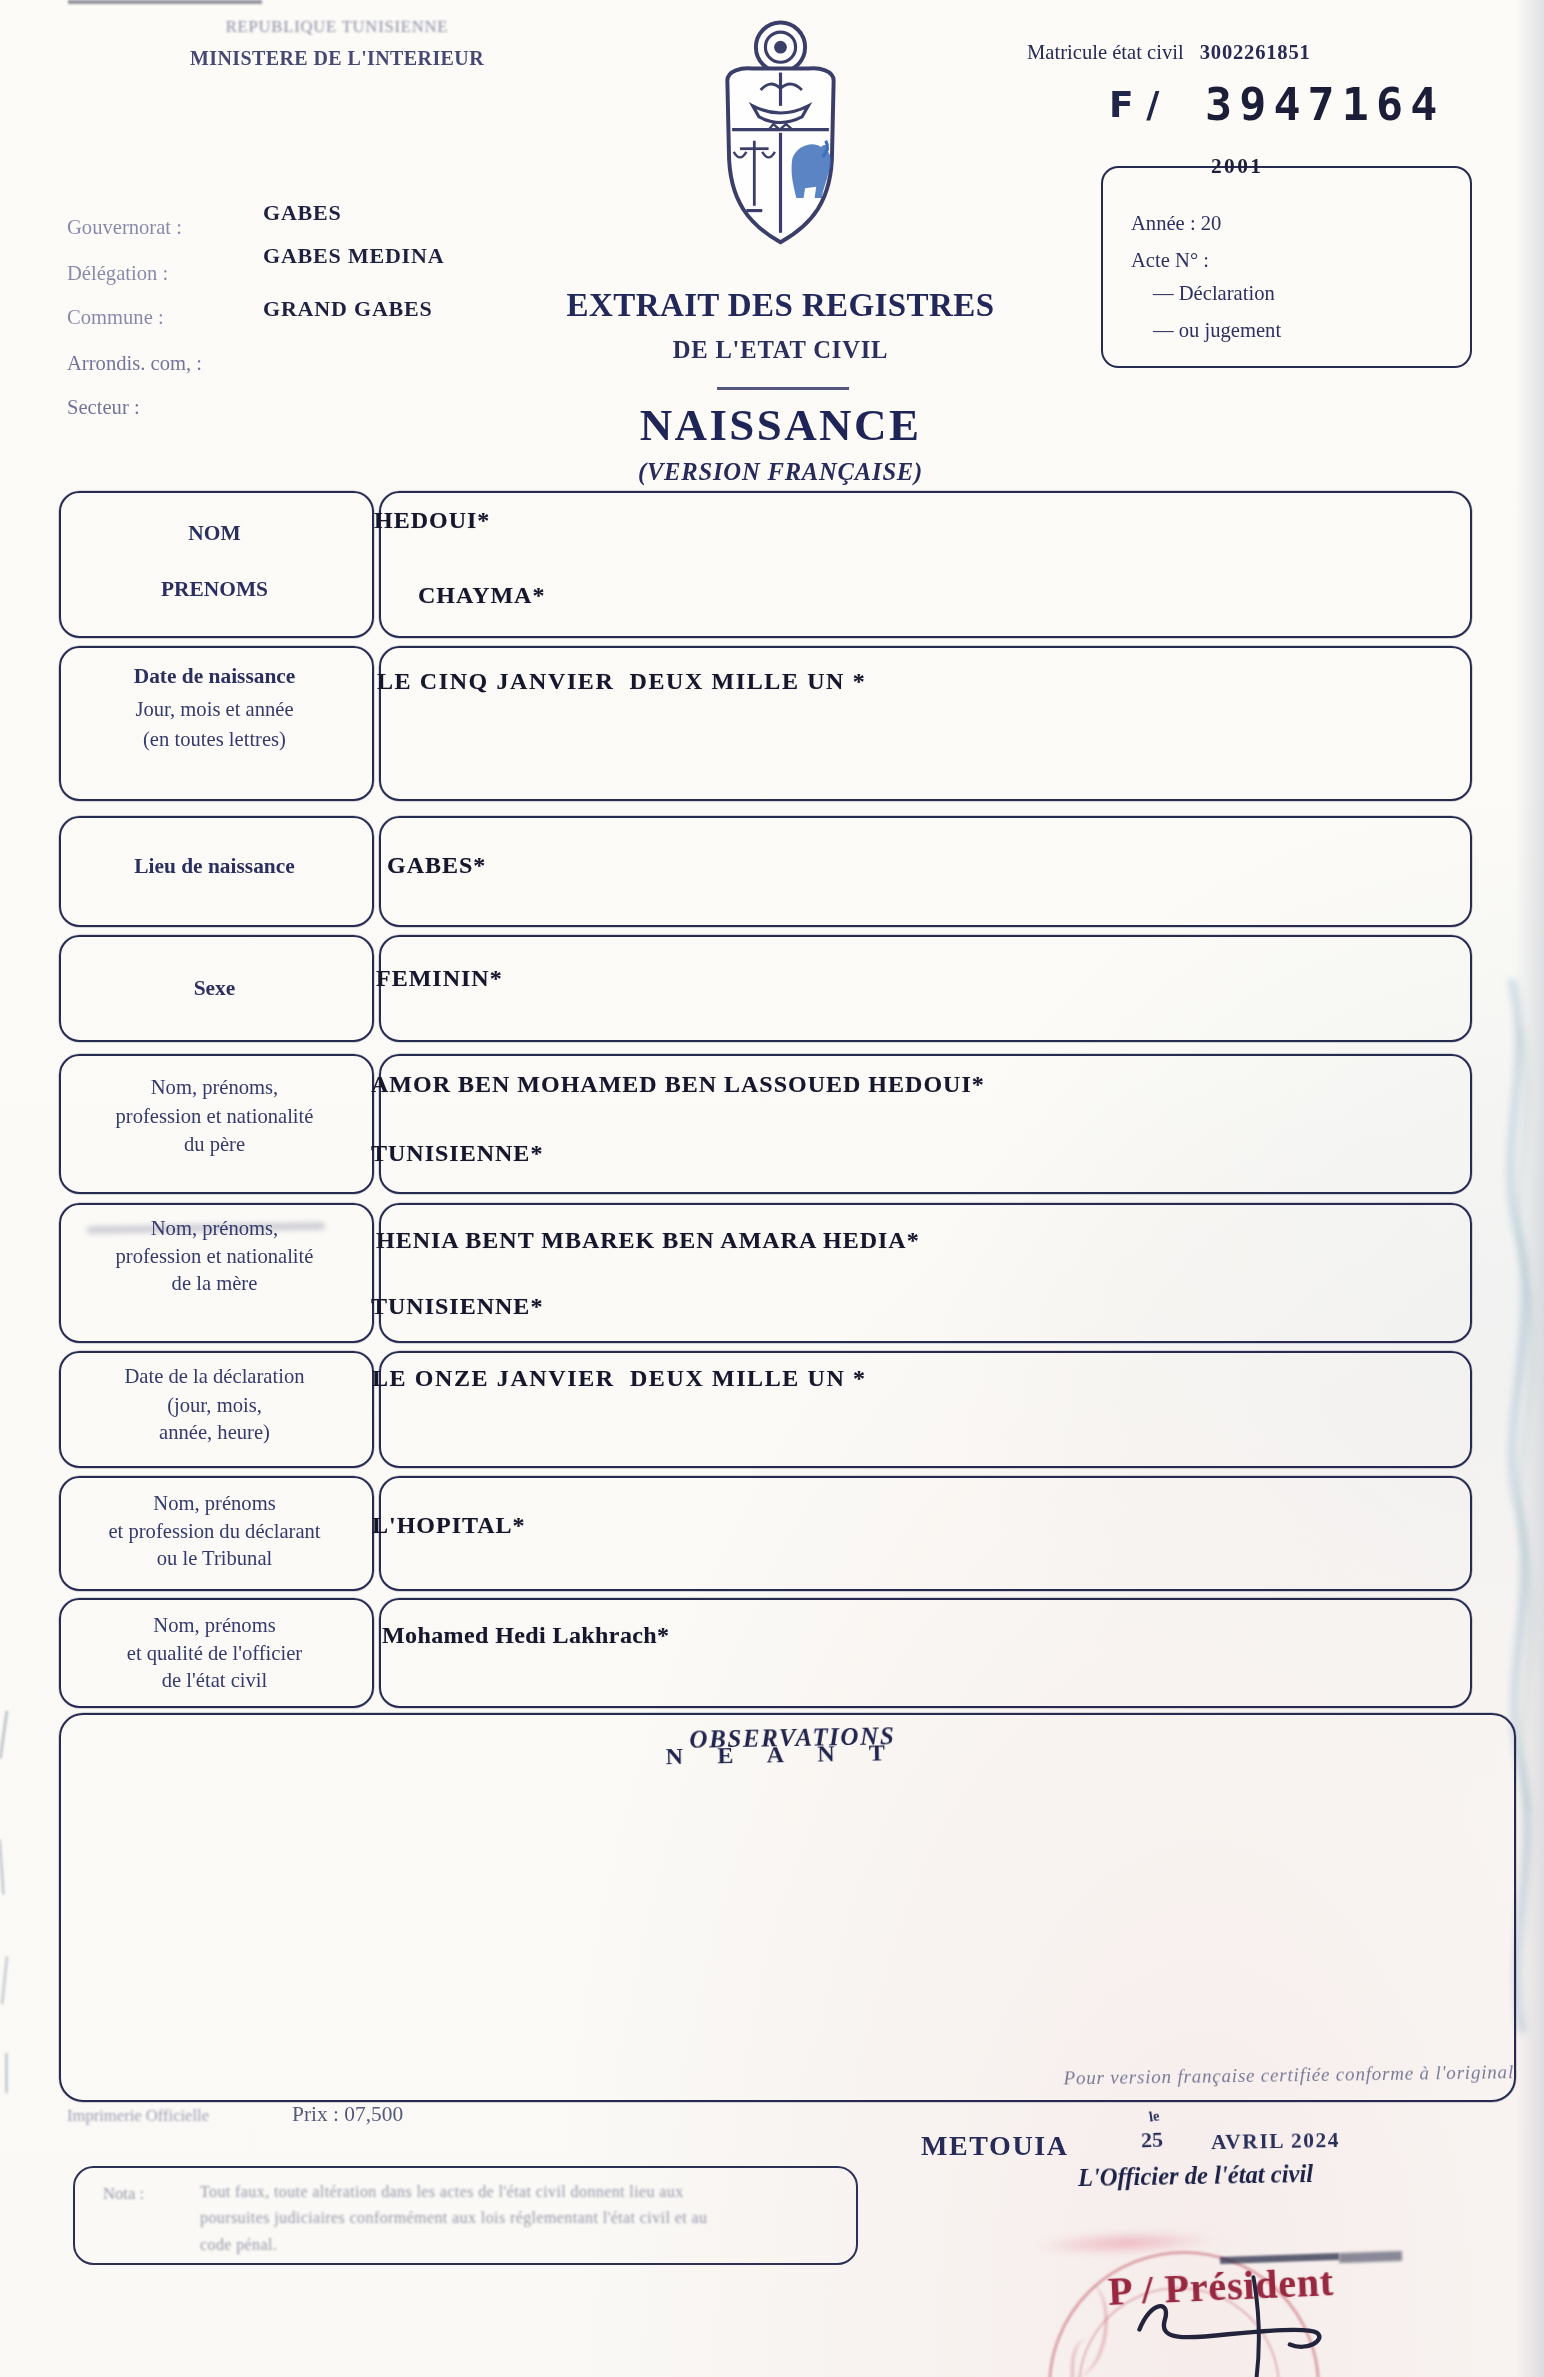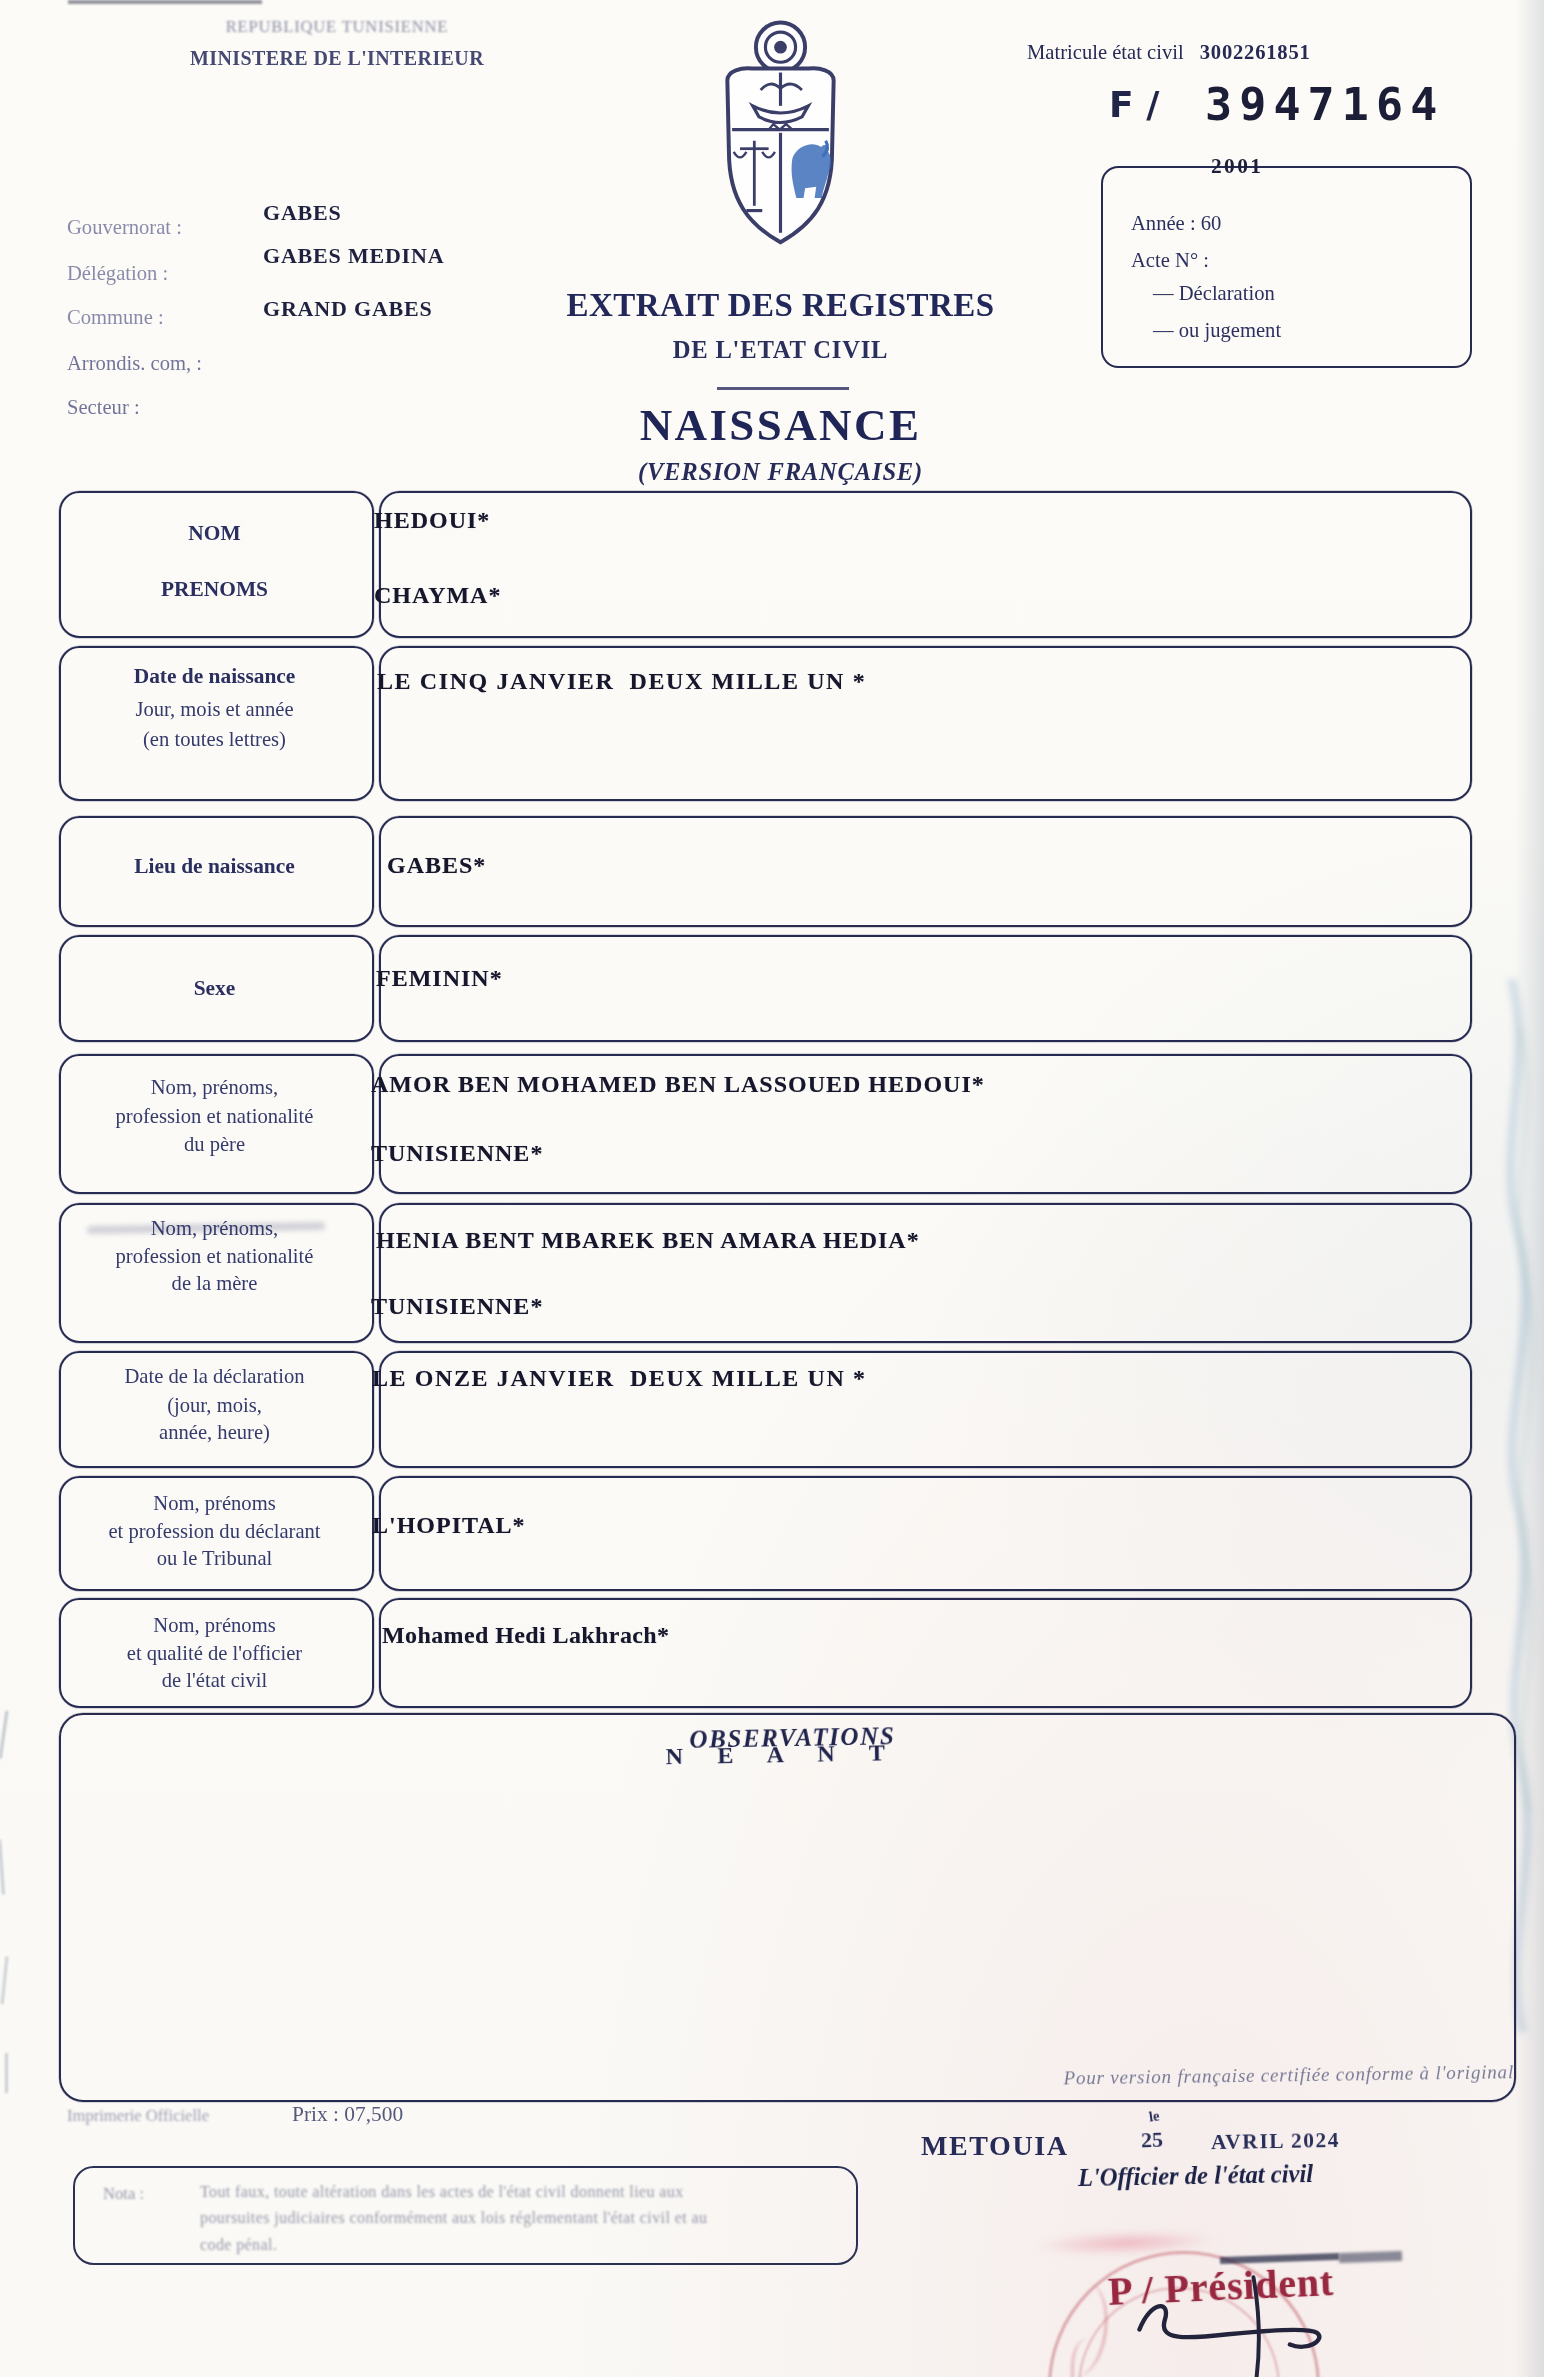--- a/index.html
+++ b/index.html
@@ -126,38 +126,38 @@
   </svg>
 
   <div class="abs matricule" style="left:1027px;top:41px;">
     <span>Matricule état civil</span><span class="mv">3002261851</span>
   </div>
   <div class="abs serial-prefix" style="left:1109px;top:84px;">F /</div>
   <div class="abs serial-number" style="left:1205px;top:78px;">3947164</div>
 
   <div class="abs acte-box" style="left:1101px;top:166px;width:367px;height:198px;"></div>
   <div class="abs acte-year" style="left:1211px;top:154px;">2001</div>
-  <div class="abs acte-line" style="left:1131px;top:212px;">Année : 60</div>
+  <div class="abs acte-line" style="left:1131px;top:212px;">Année : 20</div>
   <div class="abs acte-line" style="left:1131px;top:249px;">Acte N° :</div>
   <div class="abs acte-line" style="left:1153px;top:282px;">— Déclaration</div>
   <div class="abs acte-line" style="left:1153px;top:319px;">— ou jugement</div>
 
   <div class="abs title-1" style="left:523px;top:287px;width:515px;">EXTRAIT DES REGISTRES</div>
   <div class="abs title-2" style="left:523px;top:336px;width:515px;">DE L'ETAT CIVIL</div>
   <div class="abs title-rule" style="left:717px;top:387px;width:132px;"></div>
   <div class="abs doc-type" style="left:523px;top:399px;width:515px;">NAISSANCE</div>
   <div class="abs doc-sub" style="left:523px;top:458px;width:515px;">(VERSION FRANÇAISE)</div>
 
   <div class="row" style="top:491px;height:143px;">
     <div class="lbl-box"></div>
     <div class="val-box"></div>
     <span class="ll b" style="top:30px;left:59px;width:311px;">NOM</span>
     <span class="ll b" style="top:86px;left:59px;width:311px;">PRENOMS</span>
     <span class="tv" style="left:374px;top:16px;">HEDOUI*</span>
-    <span class="tv" style="left:374px;top:91px;">CHAYMA*</span>
+    <span class="tv" style="left:374px;top:91px;padding-left:44px;">CHAYMA*</span>
   </div>
 
   <div class="row" style="top:646px;height:151px;">
     <div class="lbl-box"></div>
     <div class="val-box"></div>
     <span class="ll b" style="top:18px;left:59px;width:311px;">Date de naissance</span>
     <span class="ll" style="top:52px;left:59px;width:311px;">Jour, mois et année</span>
     <span class="ll" style="top:82px;left:59px;width:311px;">(en toutes lettres)</span>
     <span class="tv date" style="left:377px;top:22px;">LE CINQ JANVIER  DEUX MILLE UN *</span>
   </div>

